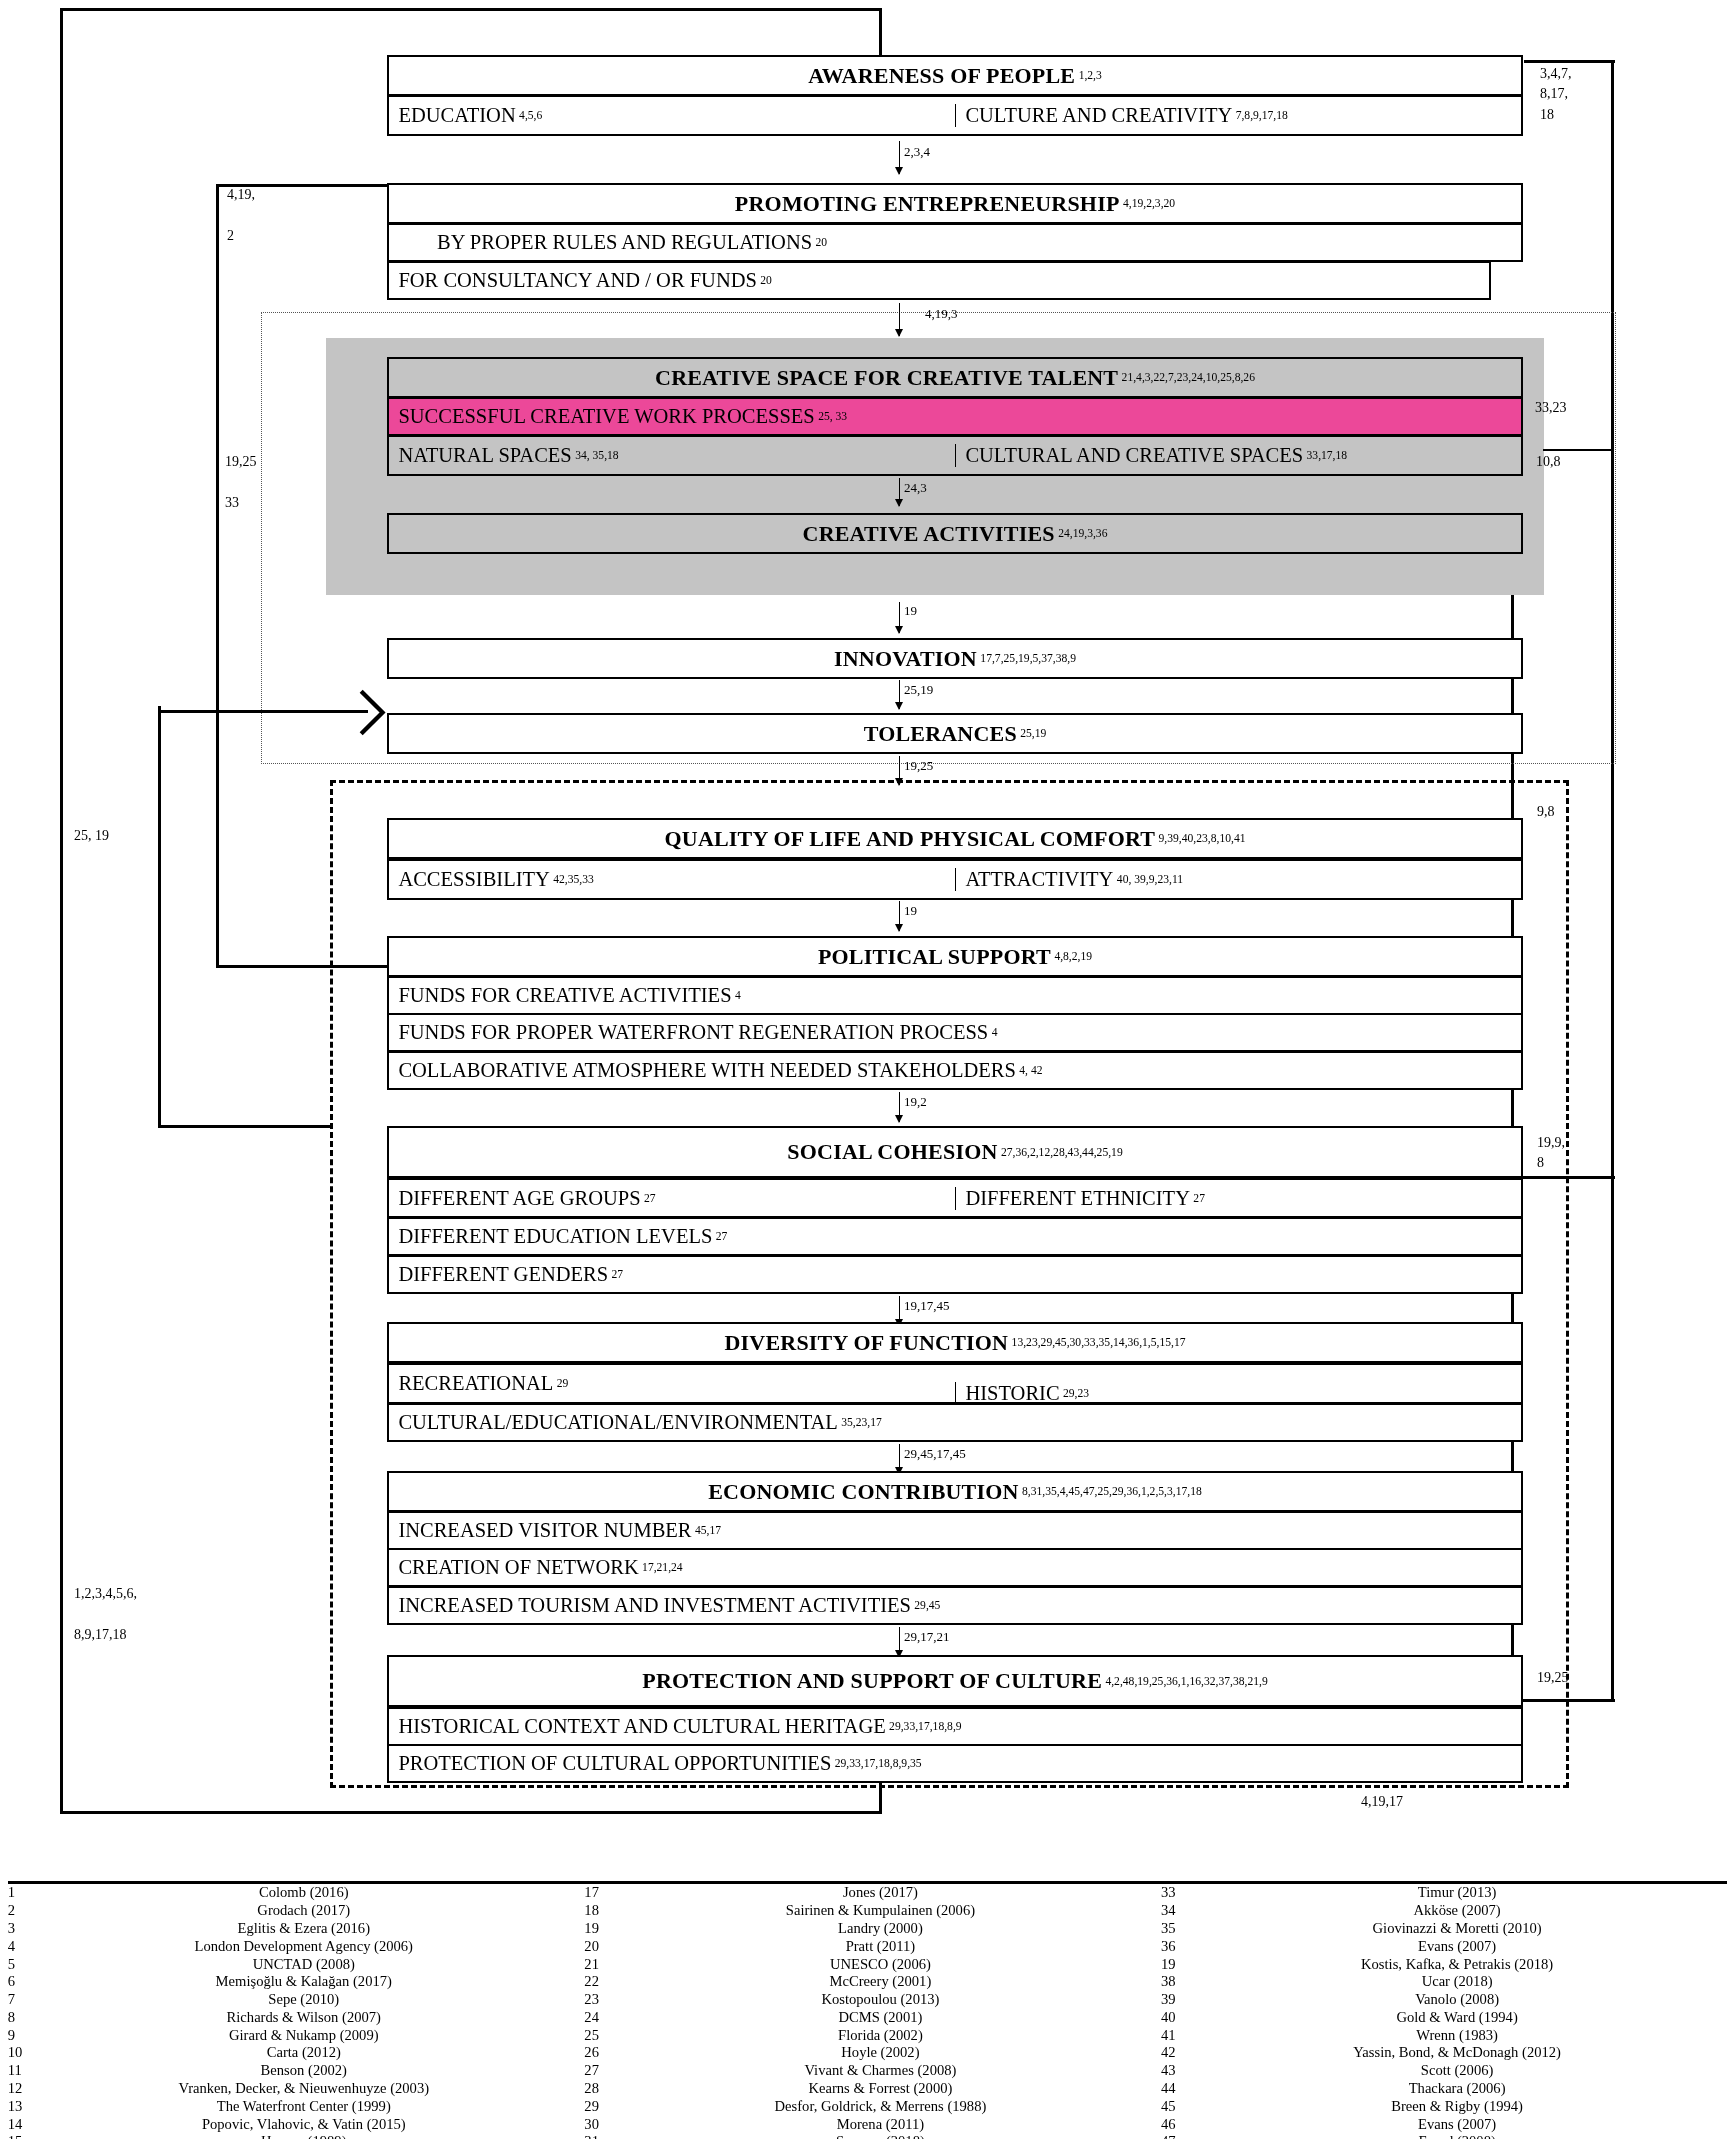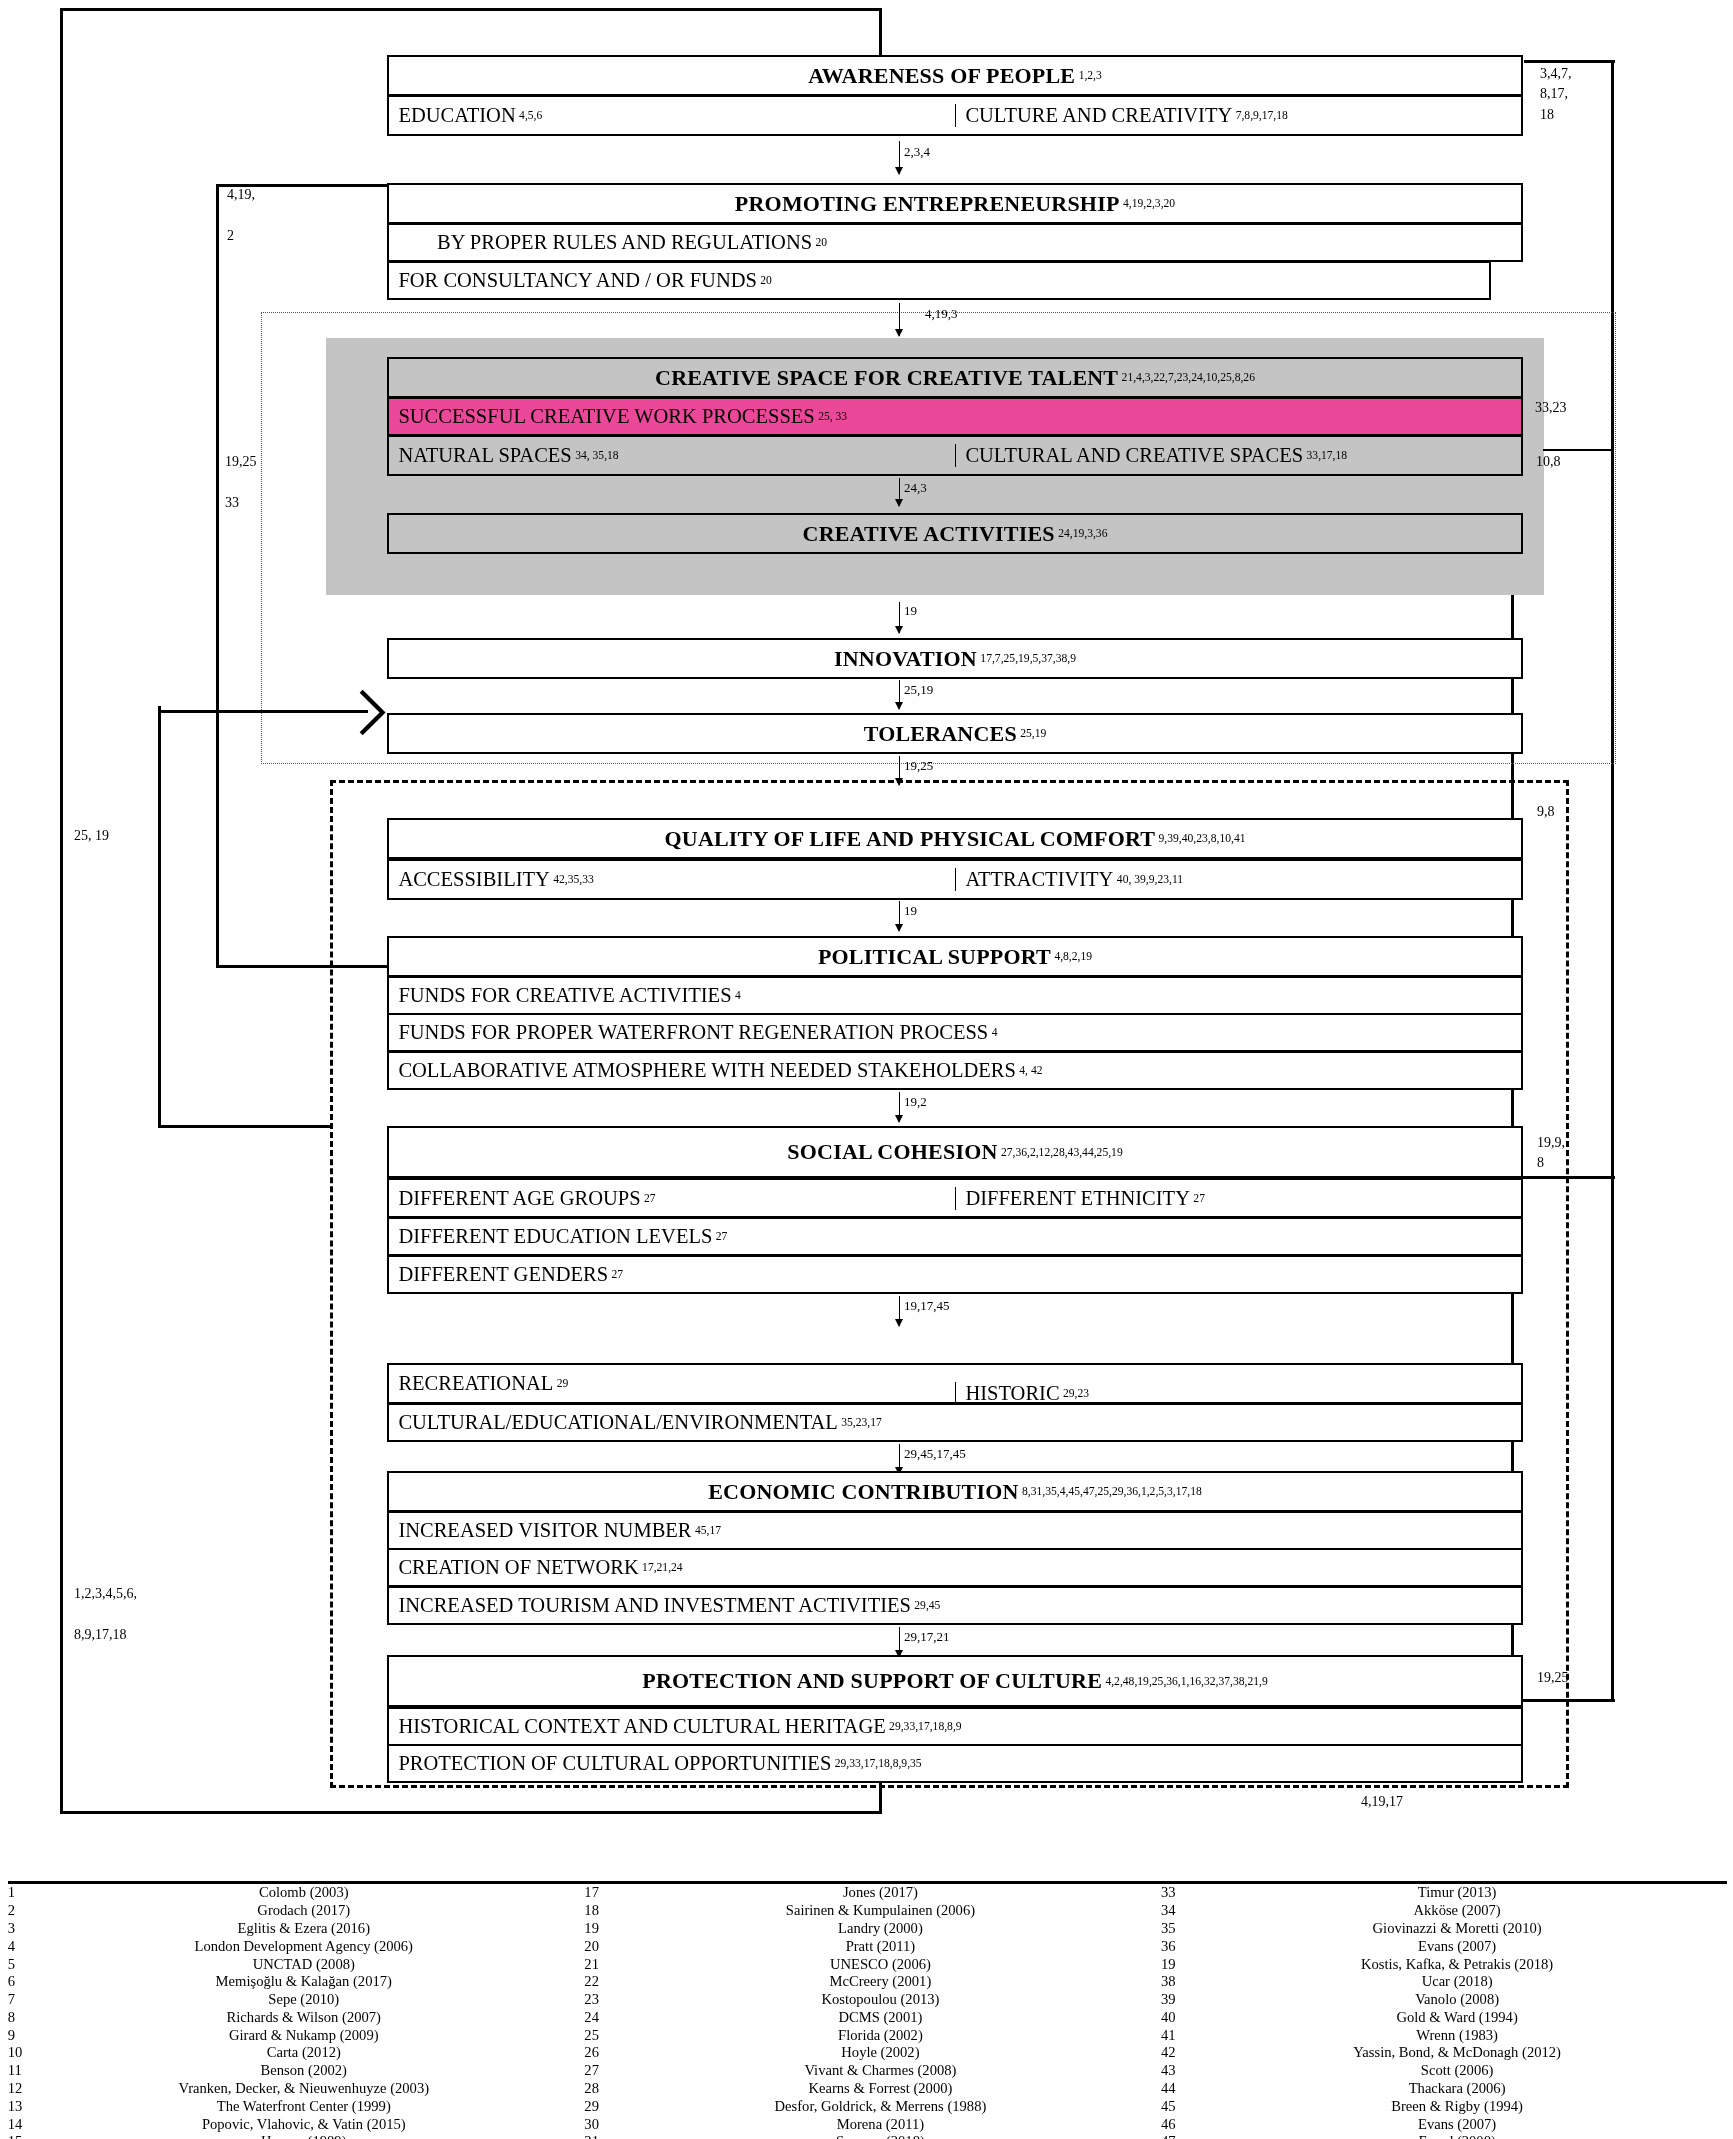--- a/index.html
+++ b/index.html
@@ -229,20 +229,24 @@
     <span class="sub">DIFFERENT GENDERS</span>
       <span class="refs">27</span>
   </div>
   <div class="sidelab" style="left:1537px;top:1133px;width:77px;">19,9,
 8</div>
   <div class="line" style="left:1511px;top:1176px;width:104px;height:2.6px;"></div>
 
   <div class="arrow" style="left:899px;top:1296px;height:30px;"></div>
   <div class="alab" style="left:904px;top:1298px;">19,17,45</div>
 
+  <div class="bx center" style="left:387px;top:1322px;width:1136px;height:41px;">
+    <span class="ttl">DIVERSITY OF FUNCTION</span>
+      <span class="refs">13,23,29,45,30,33,35,14,36,1,5,15,17</span>
+  </div>
   <div class="bx split" style="left:387px;top:1363px;width:1136px;height:41px;">
     <div style="width:50%;">
       <span class="sub">RECREATIONAL</span>
         <span class="refs">29</span>
     </div>
     <div class="vdiv" style="width:50%;margin-top:19px;">
       <span class="sub">HISTORIC</span>
         <span class="refs">29,23</span>
     </div>
   </div>
@@ -291,21 +295,21 @@
 
 8,9,17,18</div>
   <div class="sidelab" style="left:1361px;top:1792px;width:120px;">4,19,17</div>
 
   <div id="reftable">
     <div class="rt-rule"></div>
     <table class="rt">
       <tbody>
           <tr>
             <td class="num">1</td>
-            <td class="name">Colomb (2003)</td>
+            <td class="name">Colomb (2016)</td>
             <td class="colgap"></td>
             <td class="num">17</td>
             <td class="name">Jones (2017)</td>
             <td class="colgap"></td>
             <td class="num">33</td>
             <td class="name">Timur (2013)</td>
           </tr>
           <tr>
             <td class="num">2</td>
             <td class="name">Grodach (2017)</td>

